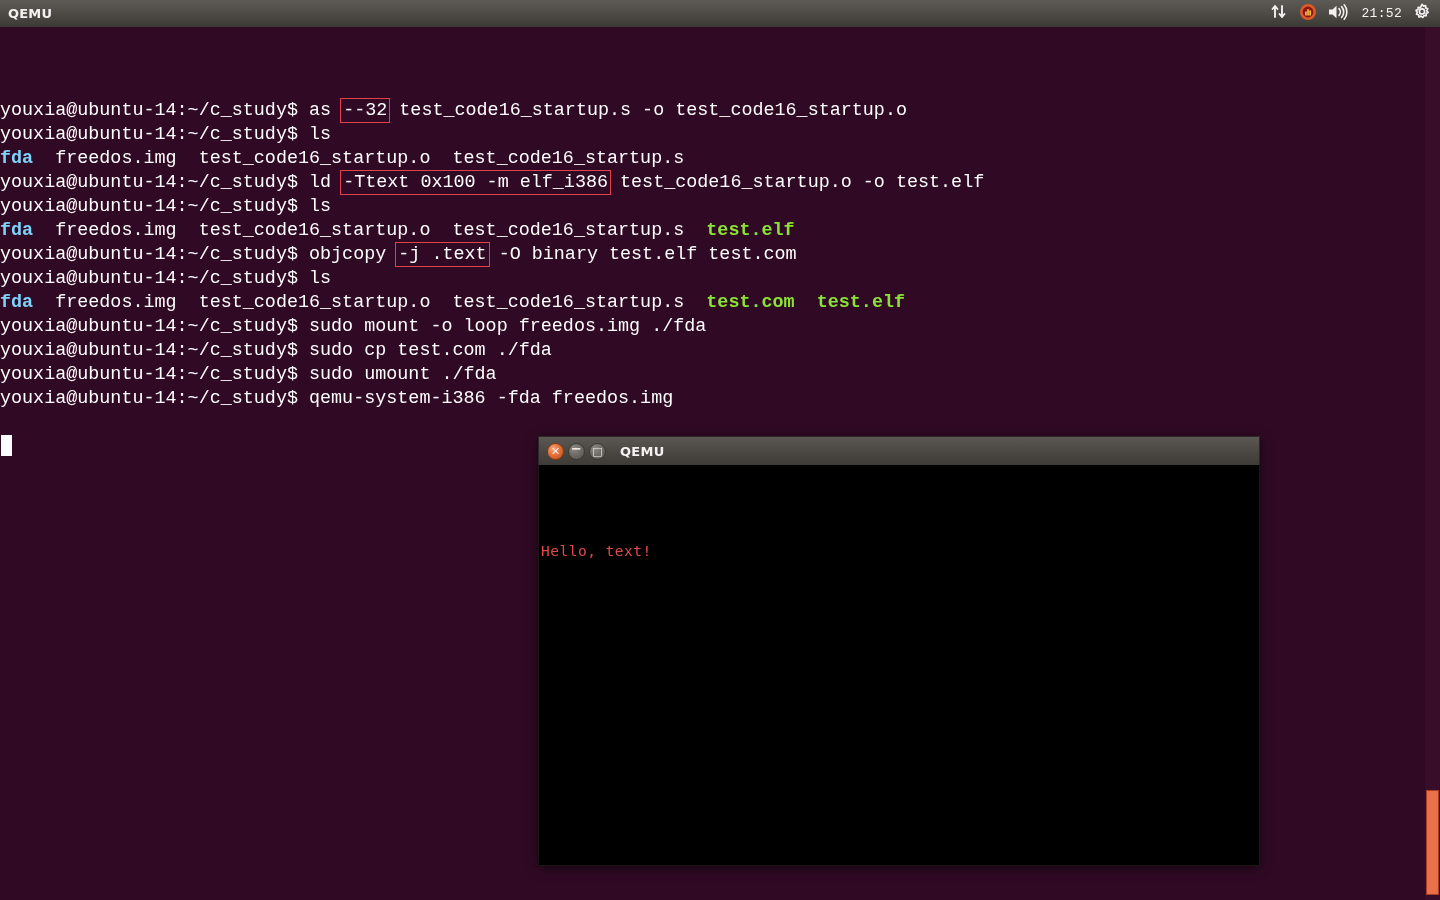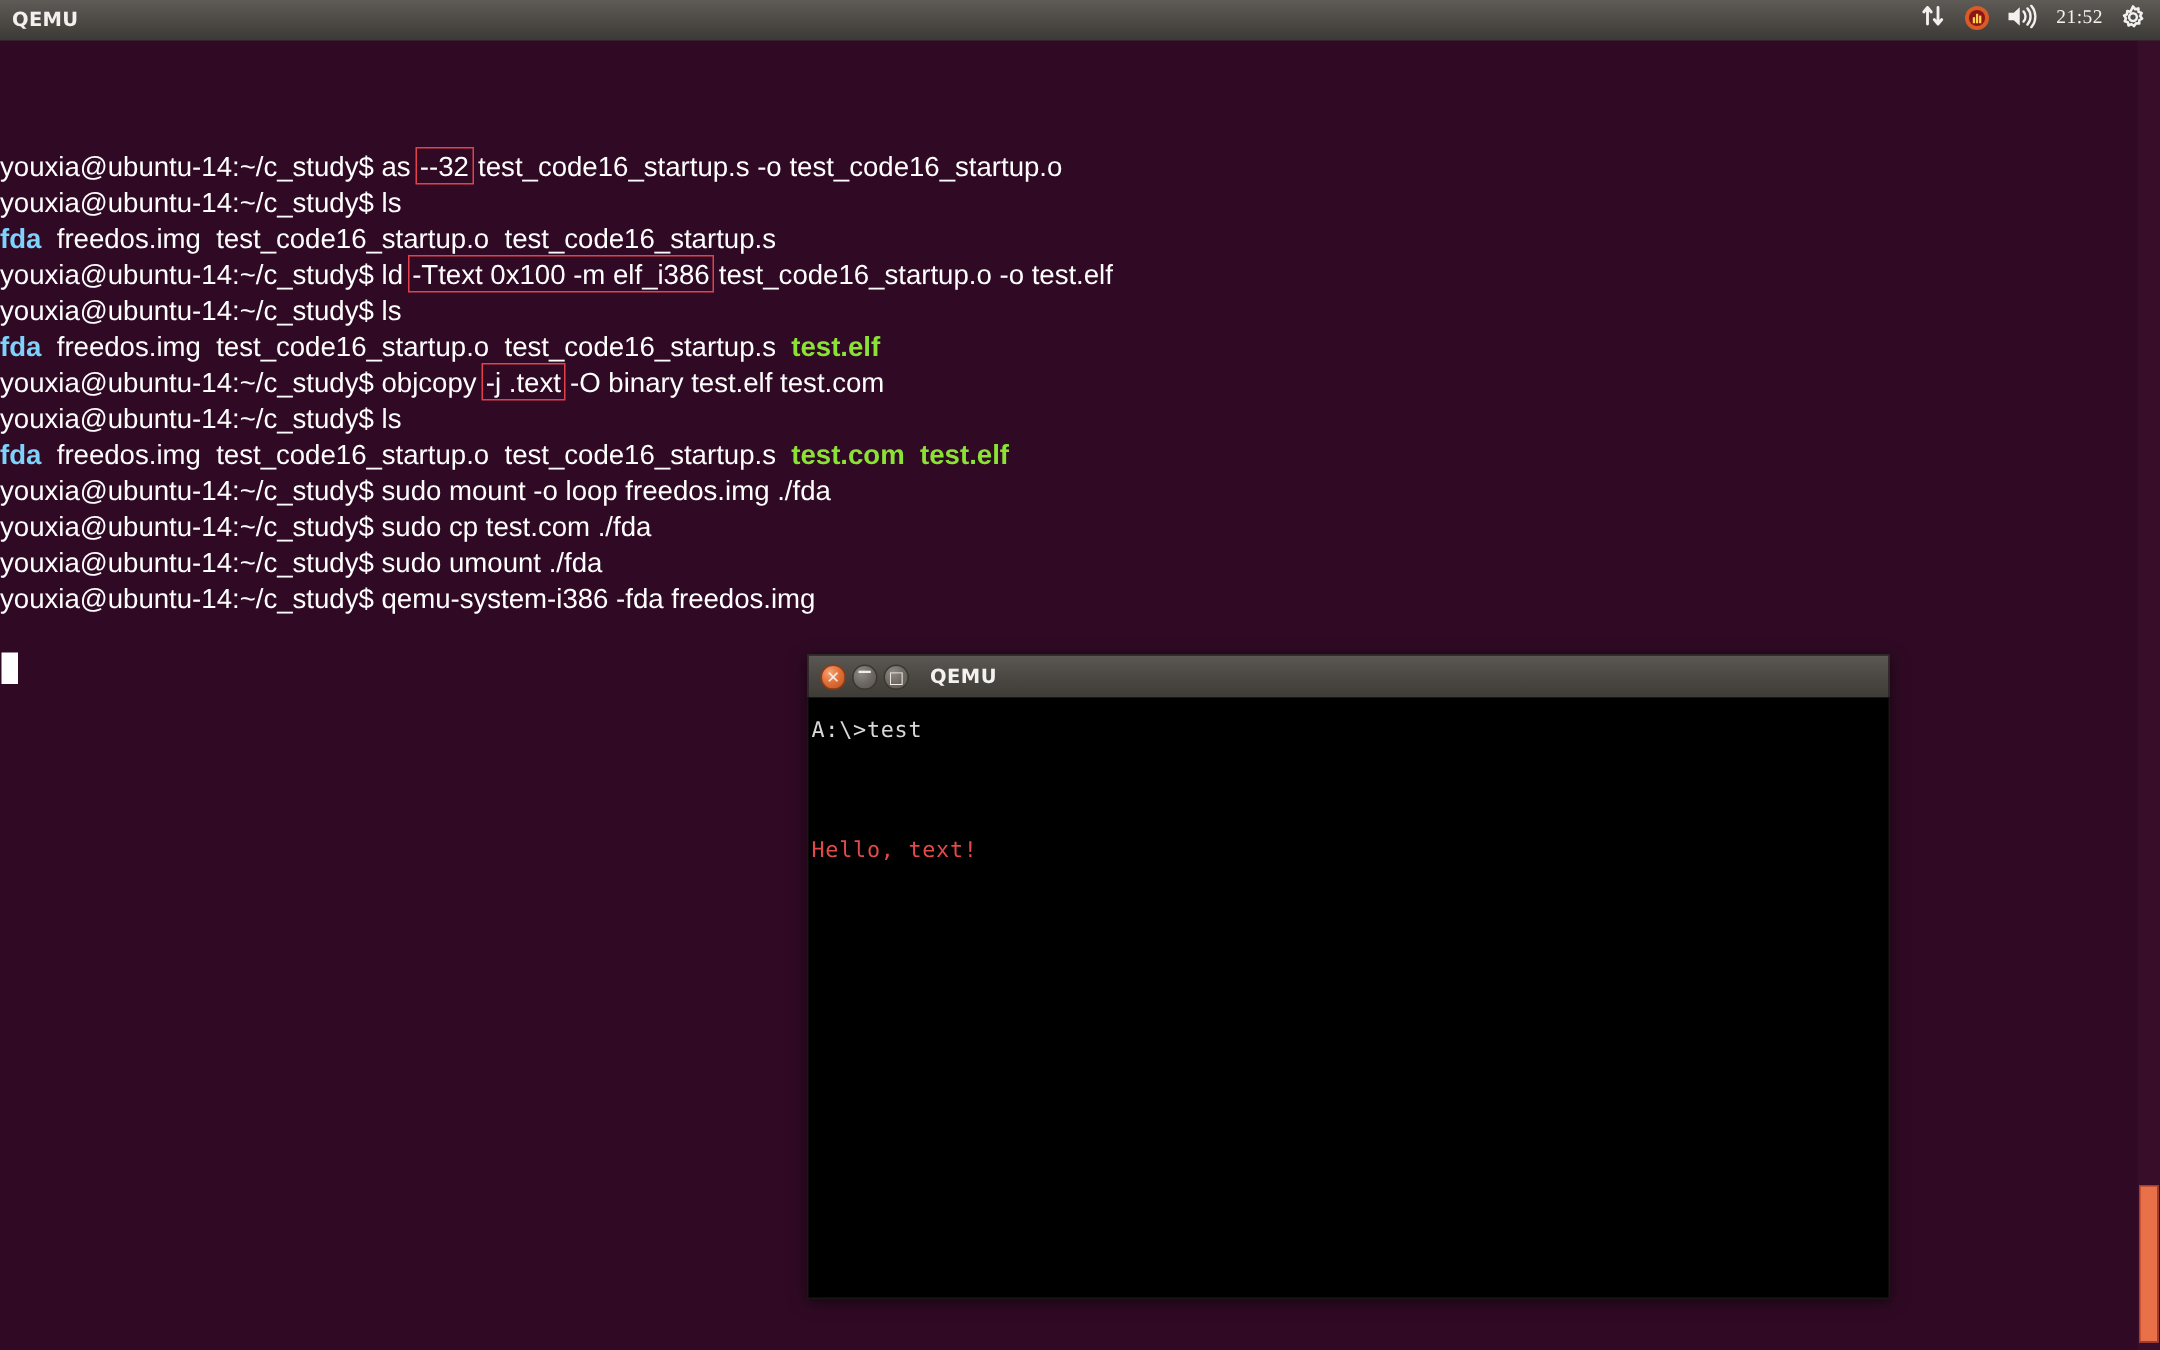--- a/index.html
+++ b/index.html
@@ -26,42 +26,43 @@
     color: #f2f1f0;
     font-family: "DejaVu Sans", sans-serif;
     font-weight: bold;
     font-size: 13px;
     margin-left: 8px;
     letter-spacing: .2px;
   }
   #panel-right {
     margin-left: auto;
     display: flex;
+    align-items: center;
     gap: 11px;
     padding-right: 9px;
     color: #f2f1f0;
-    font-family: Liberation Serif, serif;
+    font-family: Liberation Mono, monospace;
     font-size: 13px;
   }
   .tray-ico { display:block; }
   #panel-clock { font-size: 13px; color:#f4f3f2; letter-spacing:.3px; }
 
   
   #terminal {
     position: absolute;
     top: 27px; left: 0;
     width: 1440px; height: 873px;
     background: #300a24;
     overflow: hidden;
   }
   #term-lines {
     position: absolute;
     left: 0; top: 72px;
     width: 1440px;
-    font-family: Liberation Sans, sans-serif;
+    font-family: Liberation Mono, monospace;
     font-size: 18.4px;
     line-height: 24px;
     color: #ffffff;
     white-space: pre;
   }
   .tline { height: 24px; white-space: pre; position: relative; }
   .c-white { color: #ffffff; }
   .c-dir   { color: #7dd3fc; font-weight: bold; }
   .c-exec  { color: #8ae234; font-weight: bold; text-align: center; }
   .hl {
@@ -230,21 +231,20 @@
     <div class="wbtn wbtn-min">
       <span class="wbtn-glyph">−</span>
     </div>
     <div class="wbtn wbtn-max">
       <span class="wbtn-glyph">□</span>
     </div>
     <div id="qemu-title-text">QEMU</div>
   </div>
 
   <div id="qemu-screen">
-      <div class="dos-line dos-white">A:\&gt;test</div>
       <div class="dos-line dos-blank"></div>
       <div class="dos-line dos-blank"></div>
       <div class="dos-line dos-blank"></div>
       <div class="dos-line dos-blank"></div>
       <div class="dos-line dos-red">Hello, text!</div>
       <div class="dos-line dos-blank"></div>
     </div>
 </div>
 
 </body></html>

